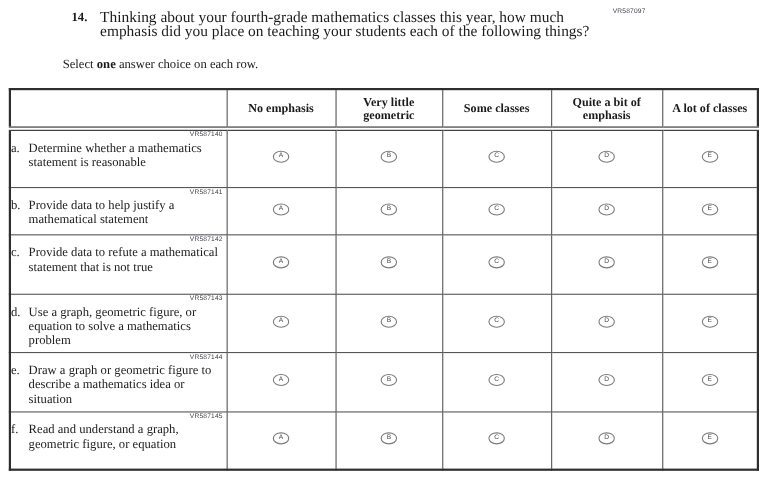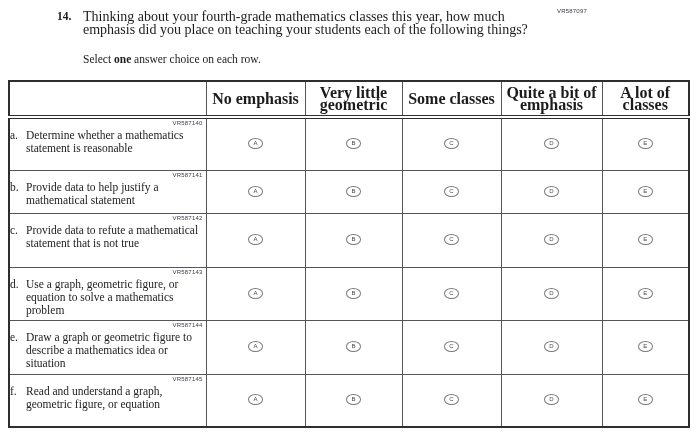--- a/index.html
+++ b/index.html
@@ -20,56 +20,55 @@
     font-size: 6px;
     color: #3a3a4a;
     letter-spacing: 0.2px;
   }
   .question {
     position: absolute;
     left: 57px;
     top: 10px;
     width: 500px;
   }
-  .q-line { display: flex; }
+  .q-line { display: flex; justify-content: center; }
   .qnum {
     width: 26px;
     flex: 0 0 26px;
     font-weight: bold;
     font-size: 11.5px;
     line-height: 13px;
   }
   .qtext {
     width: 458px;
     font-size: 14px;
     line-height: 13px;
   }
   .instruction {
-    margin-left: 26px;
     margin-top: 17px;
     font-size: 11.5px;
     line-height: 13px;
   }
   .instruction .bold { font-weight: bold; }
   table.survey {
     position: absolute;
     left: 8px;
     top: 80px;
     width: 680px;
     border-collapse: collapse;
     table-layout: fixed;
     border: 2px solid #2e2e2e;
   }
   table.survey th, table.survey td {
     border: 1px solid #565656;
     padding: 0;
   }
   table.survey th {
     height: 29px;
-    font-size: 16px;
+    font-size: 11px;
     line-height: 12px;
     font-weight: bold;
     text-align: center;
     vertical-align: middle;
     border-bottom: 4px double #2e2e2e;
     padding: 2px 4px;
   }
   td.label-cell {
     position: relative;
     vertical-align: top;

